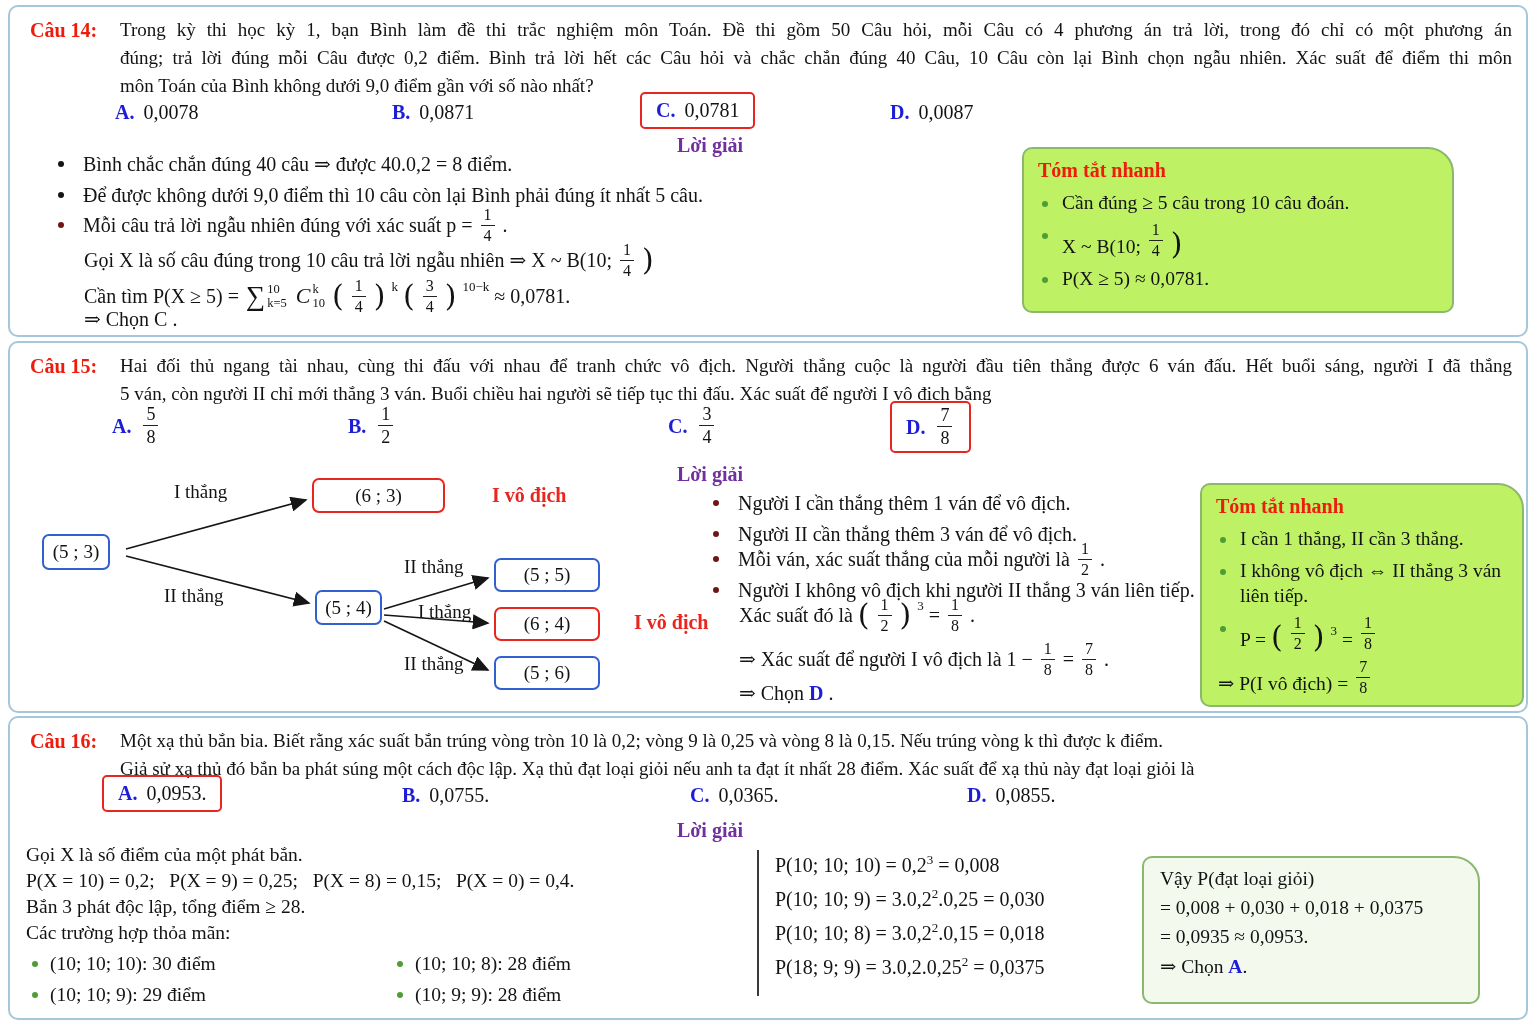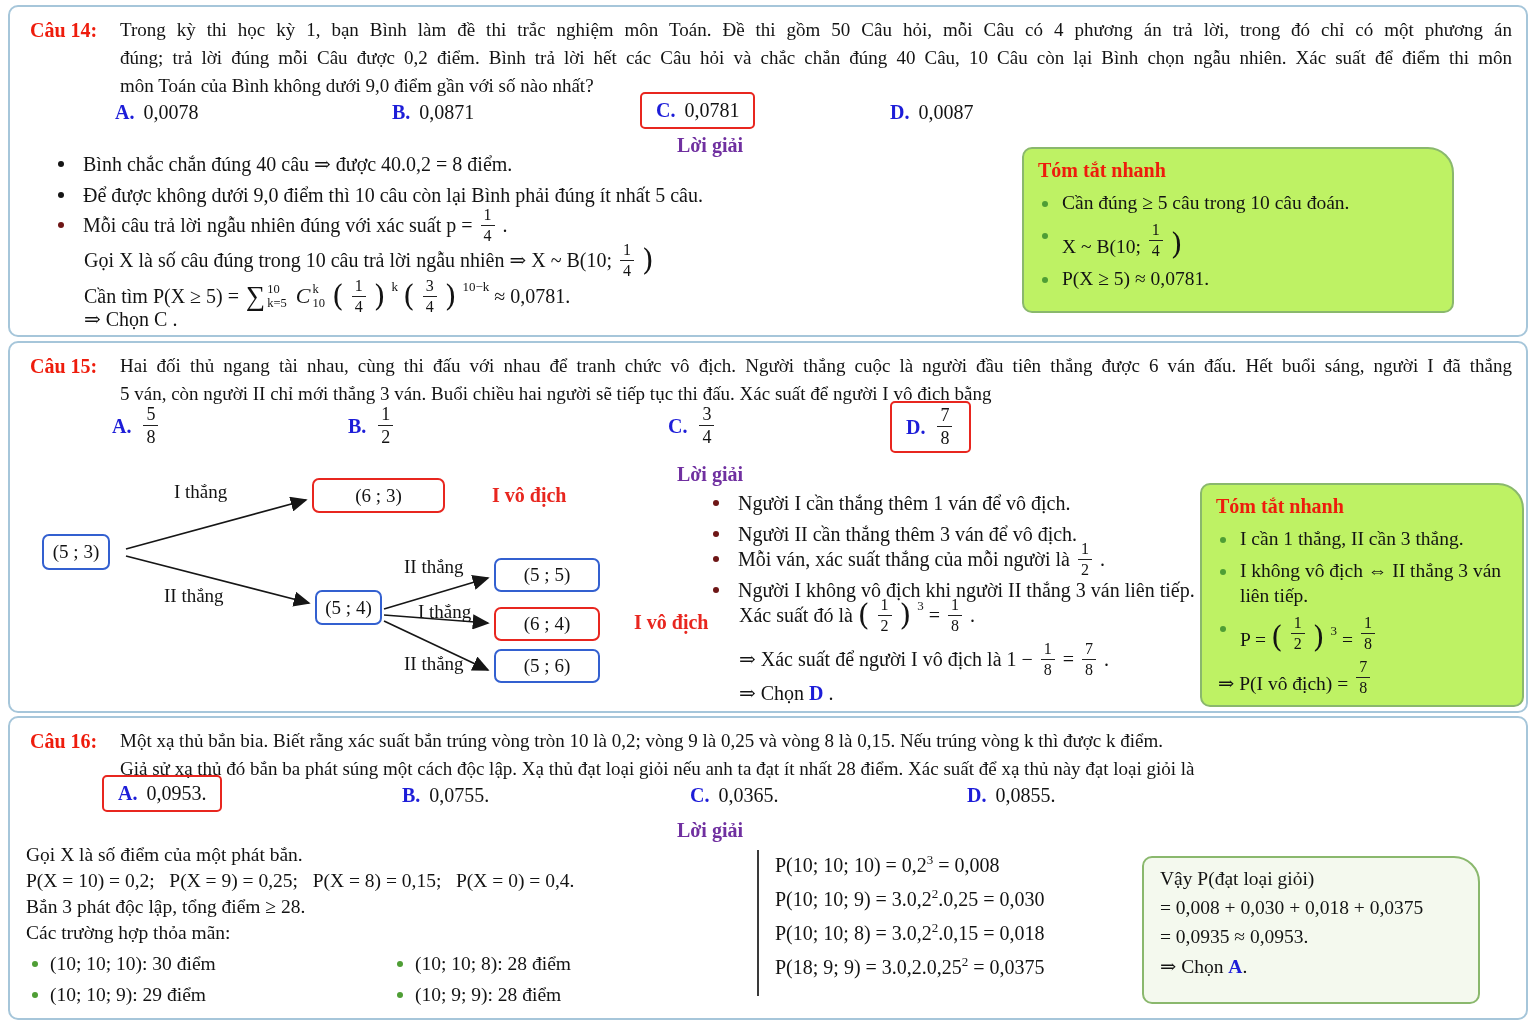--- a/index.html
+++ b/index.html
@@ -233,21 +233,21 @@
         <line x1="94" y1="85" x2="277" y2="132" stroke="#161616" stroke-width="1.7" marker-end="url(#arr)"></line>
         <line x1="352" y1="138" x2="456" y2="107" stroke="#161616" stroke-width="1.7" marker-end="url(#arr)"></line>
         <line x1="352" y1="144" x2="456" y2="152" stroke="#161616" stroke-width="1.7" marker-end="url(#arr)"></line>
         <line x1="352" y1="150" x2="456" y2="199" stroke="#161616" stroke-width="1.7" marker-end="url(#arr)"></line>
       </svg>
       <div class="node" style="left:10px;top:63px;width:68px;height:36px">(5 ; 3)</div>
       <div class="node red" style="left:280px;top:7px;width:133px;height:35px">(6 ; 3)</div>
       <div class="node" style="left:283px;top:119px;width:67px;height:35px">(5 ; 4)</div>
       <div class="node" style="left:462px;top:87px;width:106px;height:34px">(5 ; 5)</div>
       <div class="node red" style="left:462px;top:136px;width:106px;height:34px">(6 ; 4)</div>
-      <div class="node" style="left:462px;top:178px;width:106px;height:34px">(5 ; 6)</div>
+      <div class="node" style="left:462px;top:185px;width:106px;height:34px">(5 ; 6)</div>
       <span class="elabel" style="left:142px;top:10px">I thắng</span>
       <span class="elabel" style="left:132px;top:114px">II thắng</span>
       <span class="elabel" style="left:372px;top:85px">II thắng</span>
       <span class="elabel" style="left:386px;top:130px">I thắng</span>
       <span class="elabel" style="left:372px;top:182px">II thắng</span>
       <span class="champ" style="left:460px;top:13px">I vô địch</span>
       <span class="champ" style="left:602px;top:140px">I vô địch</span>
     </div>
 
     <div class="sline" style="left:703px;top:146px;height:28px">

